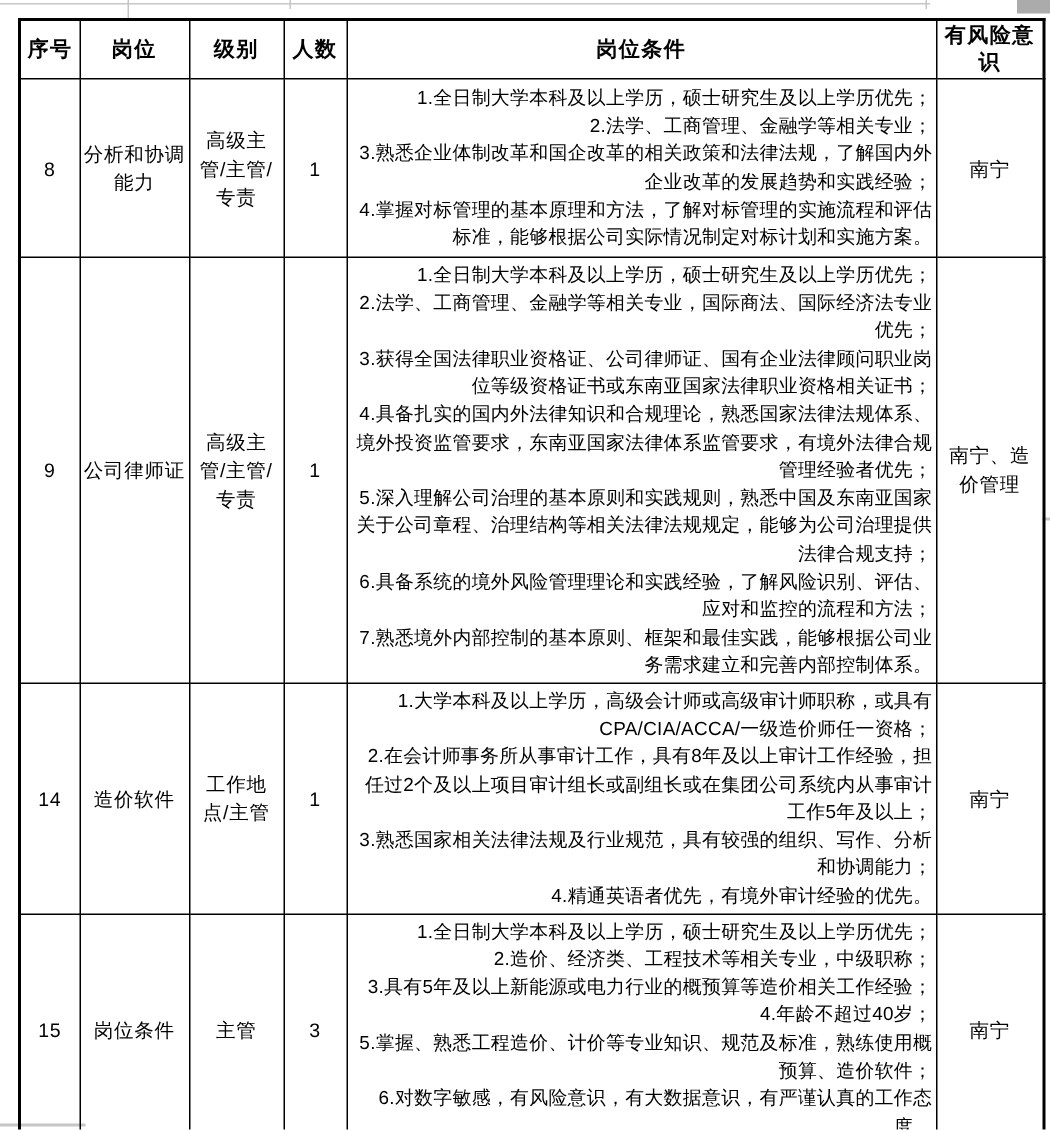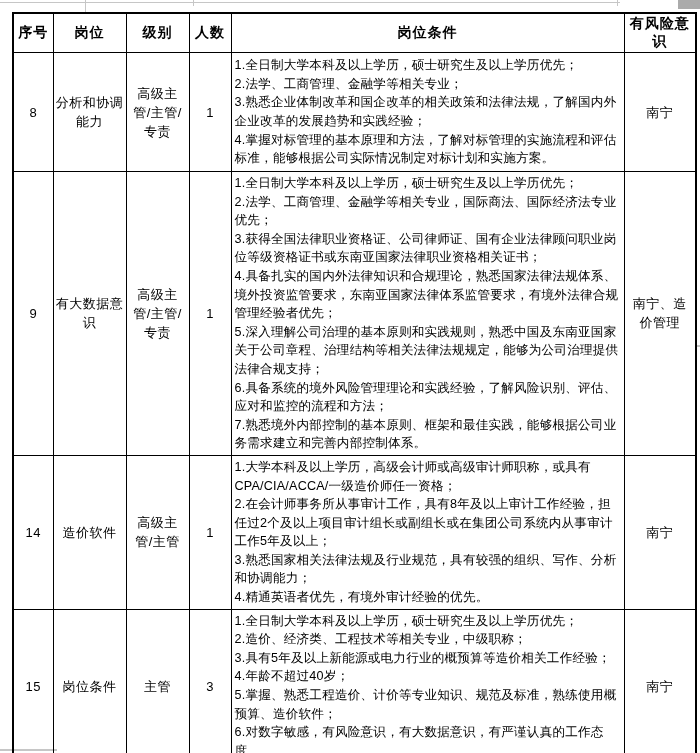--- a/index.html
+++ b/index.html
@@ -27,21 +27,21 @@
   tr.r8{height:119px;}
   tr.r9{height:277px;}
   tr.r10{height:148px;}
   tr.r11{height:146px;}
   td.c{
     text-align:center;vertical-align:middle;
     font-size:13px;letter-spacing:0.5px;
     padding:0 2px;line-height:19px;
   }
   td.cond{
-    text-align:left;vertical-align:middle;
+    text-align:right;vertical-align:middle;
     font-size:12.6px;line-height:18.6px;
     padding:2px 2px 2px 3px;
     white-space:pre-line;
     letter-spacing:0.2px;
   }
 </style>
 </head>
 <body>
 
 <div class="art" style="left:0;top:2px;width:620px;height:1px;"></div>
@@ -78,36 +78,36 @@
       <td class="c">高级主管/主管/专责</td>
       <td class="c">1</td>
       <td class="cond">1.全日制大学本科及以上学历，硕士研究生及以上学历优先；
 2.法学、工商管理、金融学等相关专业；
 3.熟悉企业体制改革和国企改革的相关政策和法律法规，了解国内外企业改革的发展趋势和实践经验；
 4.掌握对标管理的基本原理和方法，了解对标管理的实施流程和评估标准，能够根据公司实际情况制定对标计划和实施方案。</td>
       <td class="c">南宁</td>
     </tr>
     <tr class="r9">
       <td class="c">9</td>
-      <td class="c">有大数据意识</td>
+      <td class="c">公司律师证</td>
       <td class="c">高级主管/主管/专责</td>
       <td class="c">1</td>
       <td class="cond">1.全日制大学本科及以上学历，硕士研究生及以上学历优先；
 2.法学、工商管理、金融学等相关专业，国际商法、国际经济法专业优先；
 3.获得全国法律职业资格证、公司律师证、国有企业法律顾问职业岗位等级资格证书或东南亚国家法律职业资格相关证书；
 4.具备扎实的国内外法律知识和合规理论，熟悉国家法律法规体系、境外投资监管要求，东南亚国家法律体系监管要求，有境外法律合规管理经验者优先；
 5.深入理解公司治理的基本原则和实践规则，熟悉中国及东南亚国家关于公司章程、治理结构等相关法律法规规定，能够为公司治理提供法律合规支持；
 6.具备系统的境外风险管理理论和实践经验，了解风险识别、评估、应对和监控的流程和方法；
 7.熟悉境外内部控制的基本原则、框架和最佳实践，能够根据公司业务需求建立和完善内部控制体系。</td>
       <td class="c">南宁、造价管理</td>
     </tr>
     <tr class="r10">
       <td class="c">14</td>
       <td class="c">造价软件</td>
-      <td class="c">高级主管/主管</td>
+      <td class="c">工作地点/主管</td>
       <td class="c">1</td>
       <td class="cond">1.大学本科及以上学历，高级会计师或高级审计师职称，或具有CPA/CIA/ACCA/一级造价师任一资格；
 2.在会计师事务所从事审计工作，具有8年及以上审计工作经验，担任过2个及以上项目审计组长或副组长或在集团公司系统内从事审计工作5年及以上；
 3.熟悉国家相关法律法规及行业规范，具有较强的组织、写作、分析和协调能力；
 4.精通英语者优先，有境外审计经验的优先。</td>
       <td class="c">南宁</td>
     </tr>
     <tr class="r11">
       <td class="c">15</td>
       <td class="c">岗位条件</td>

